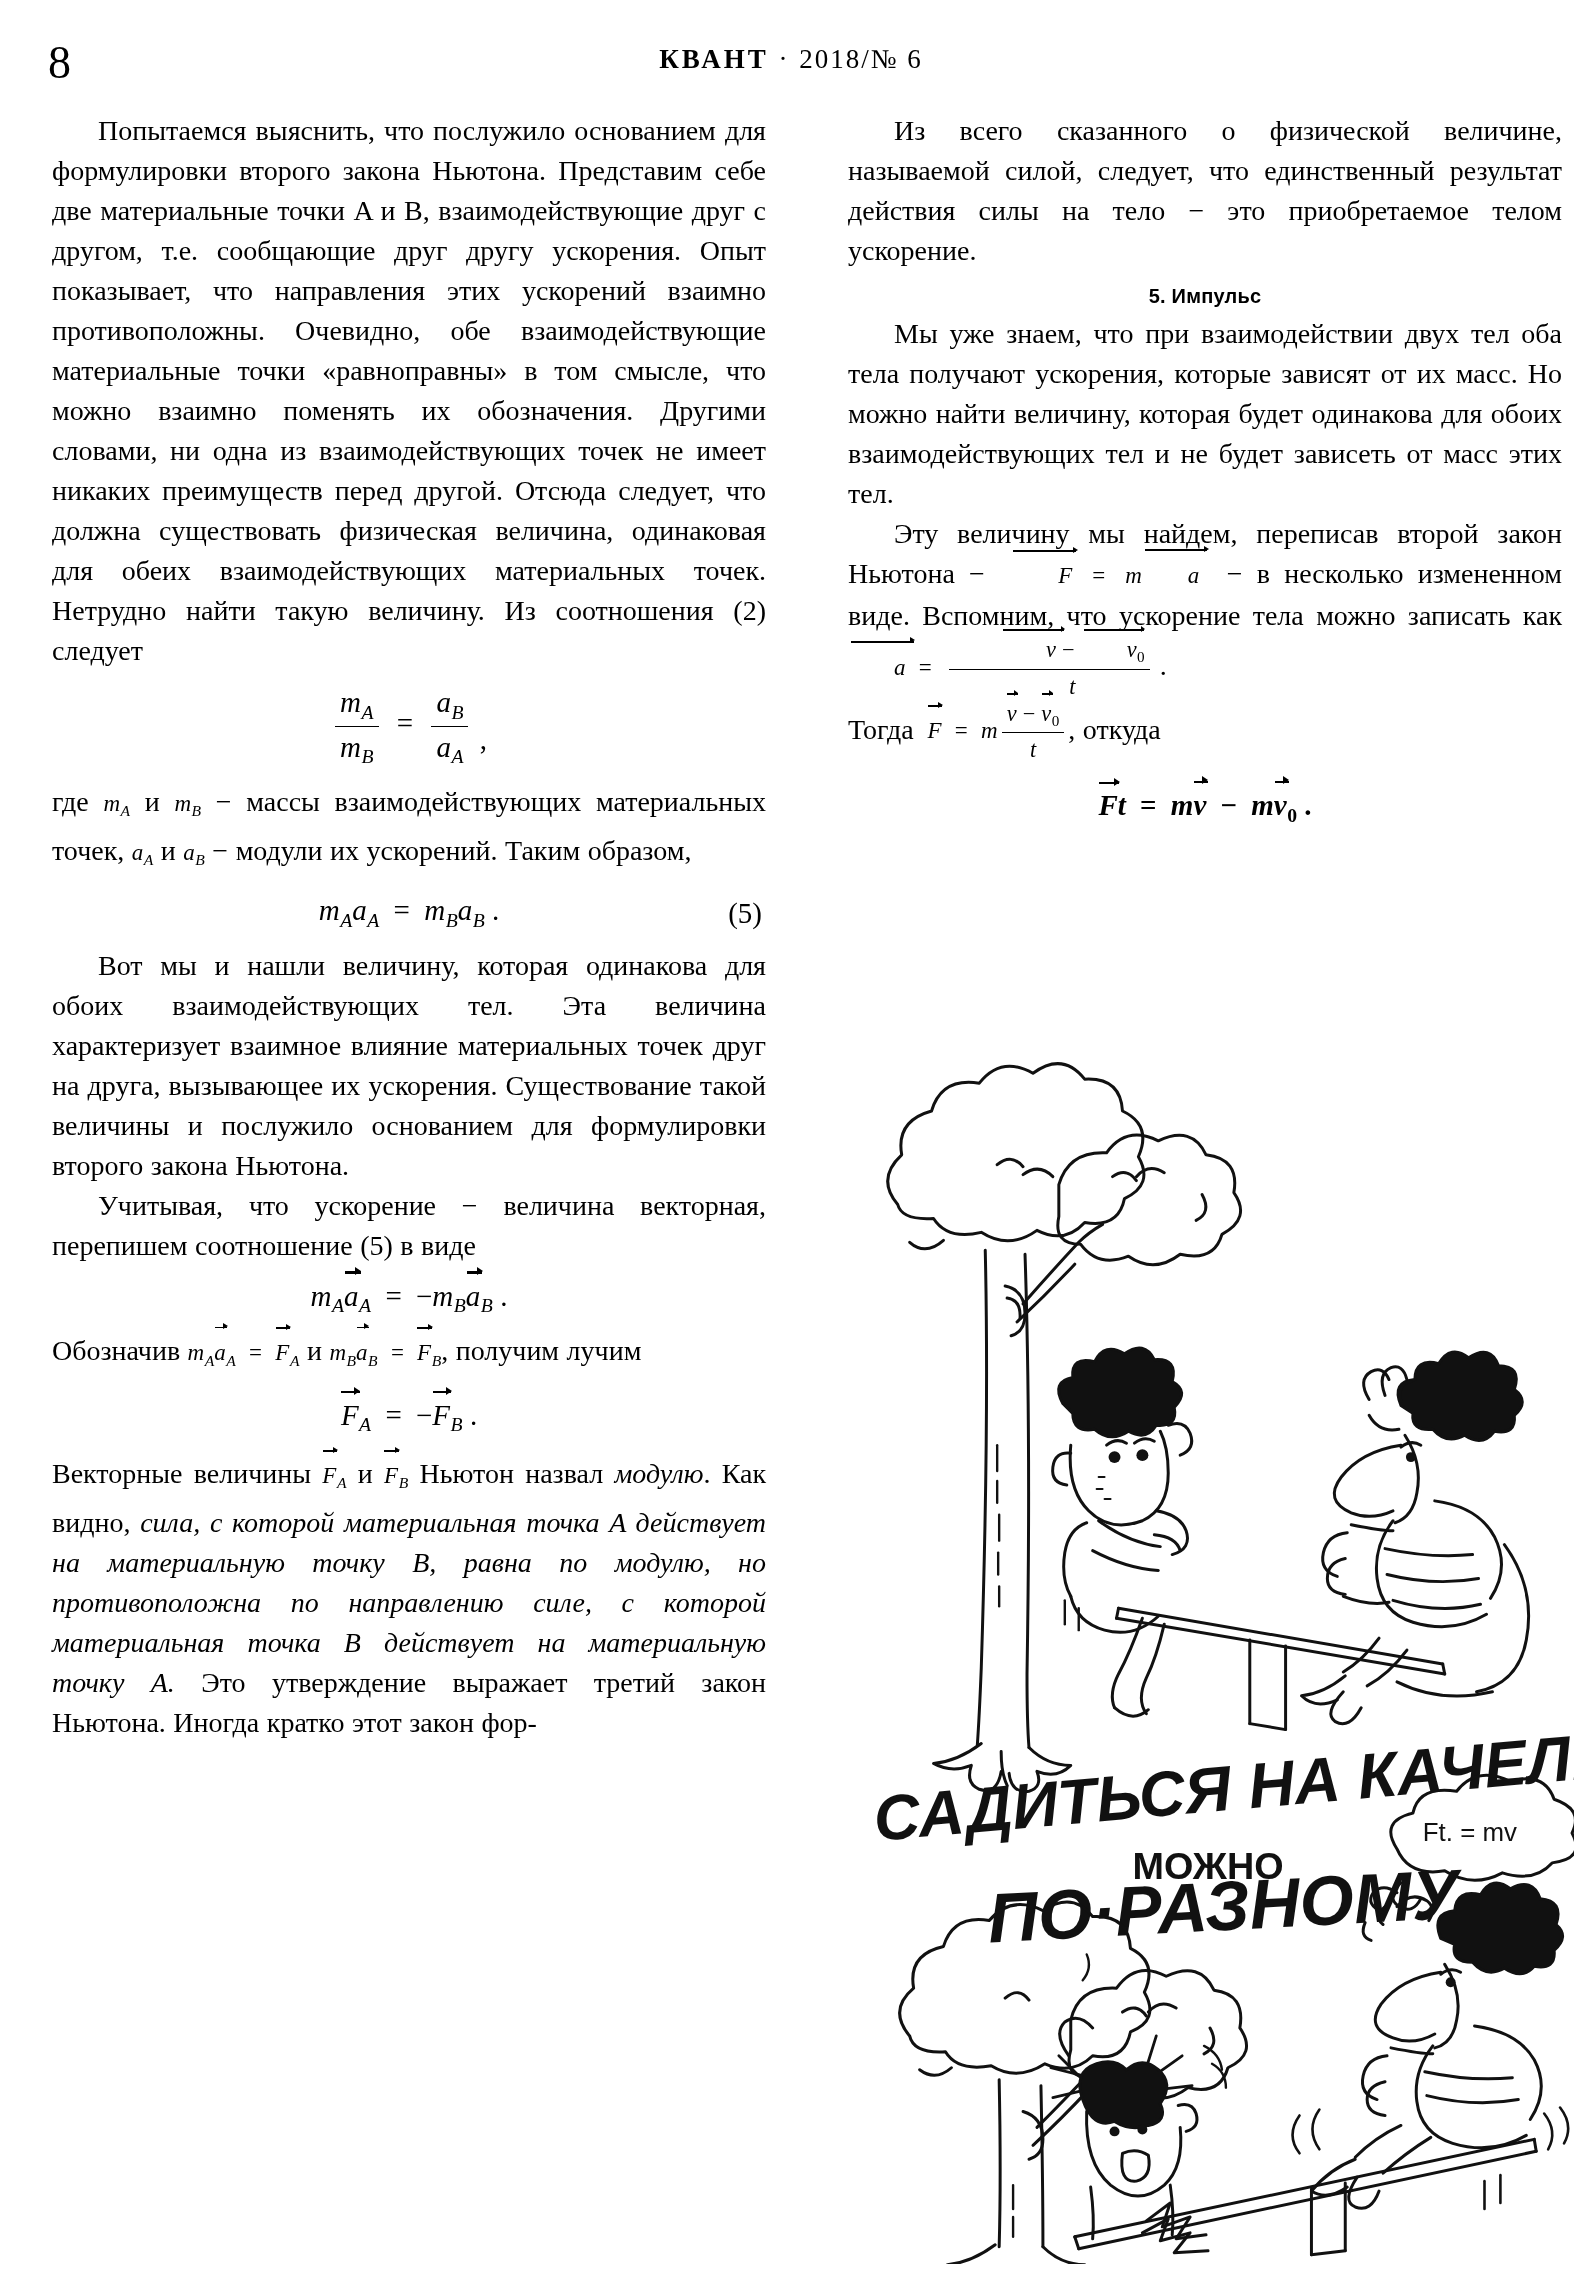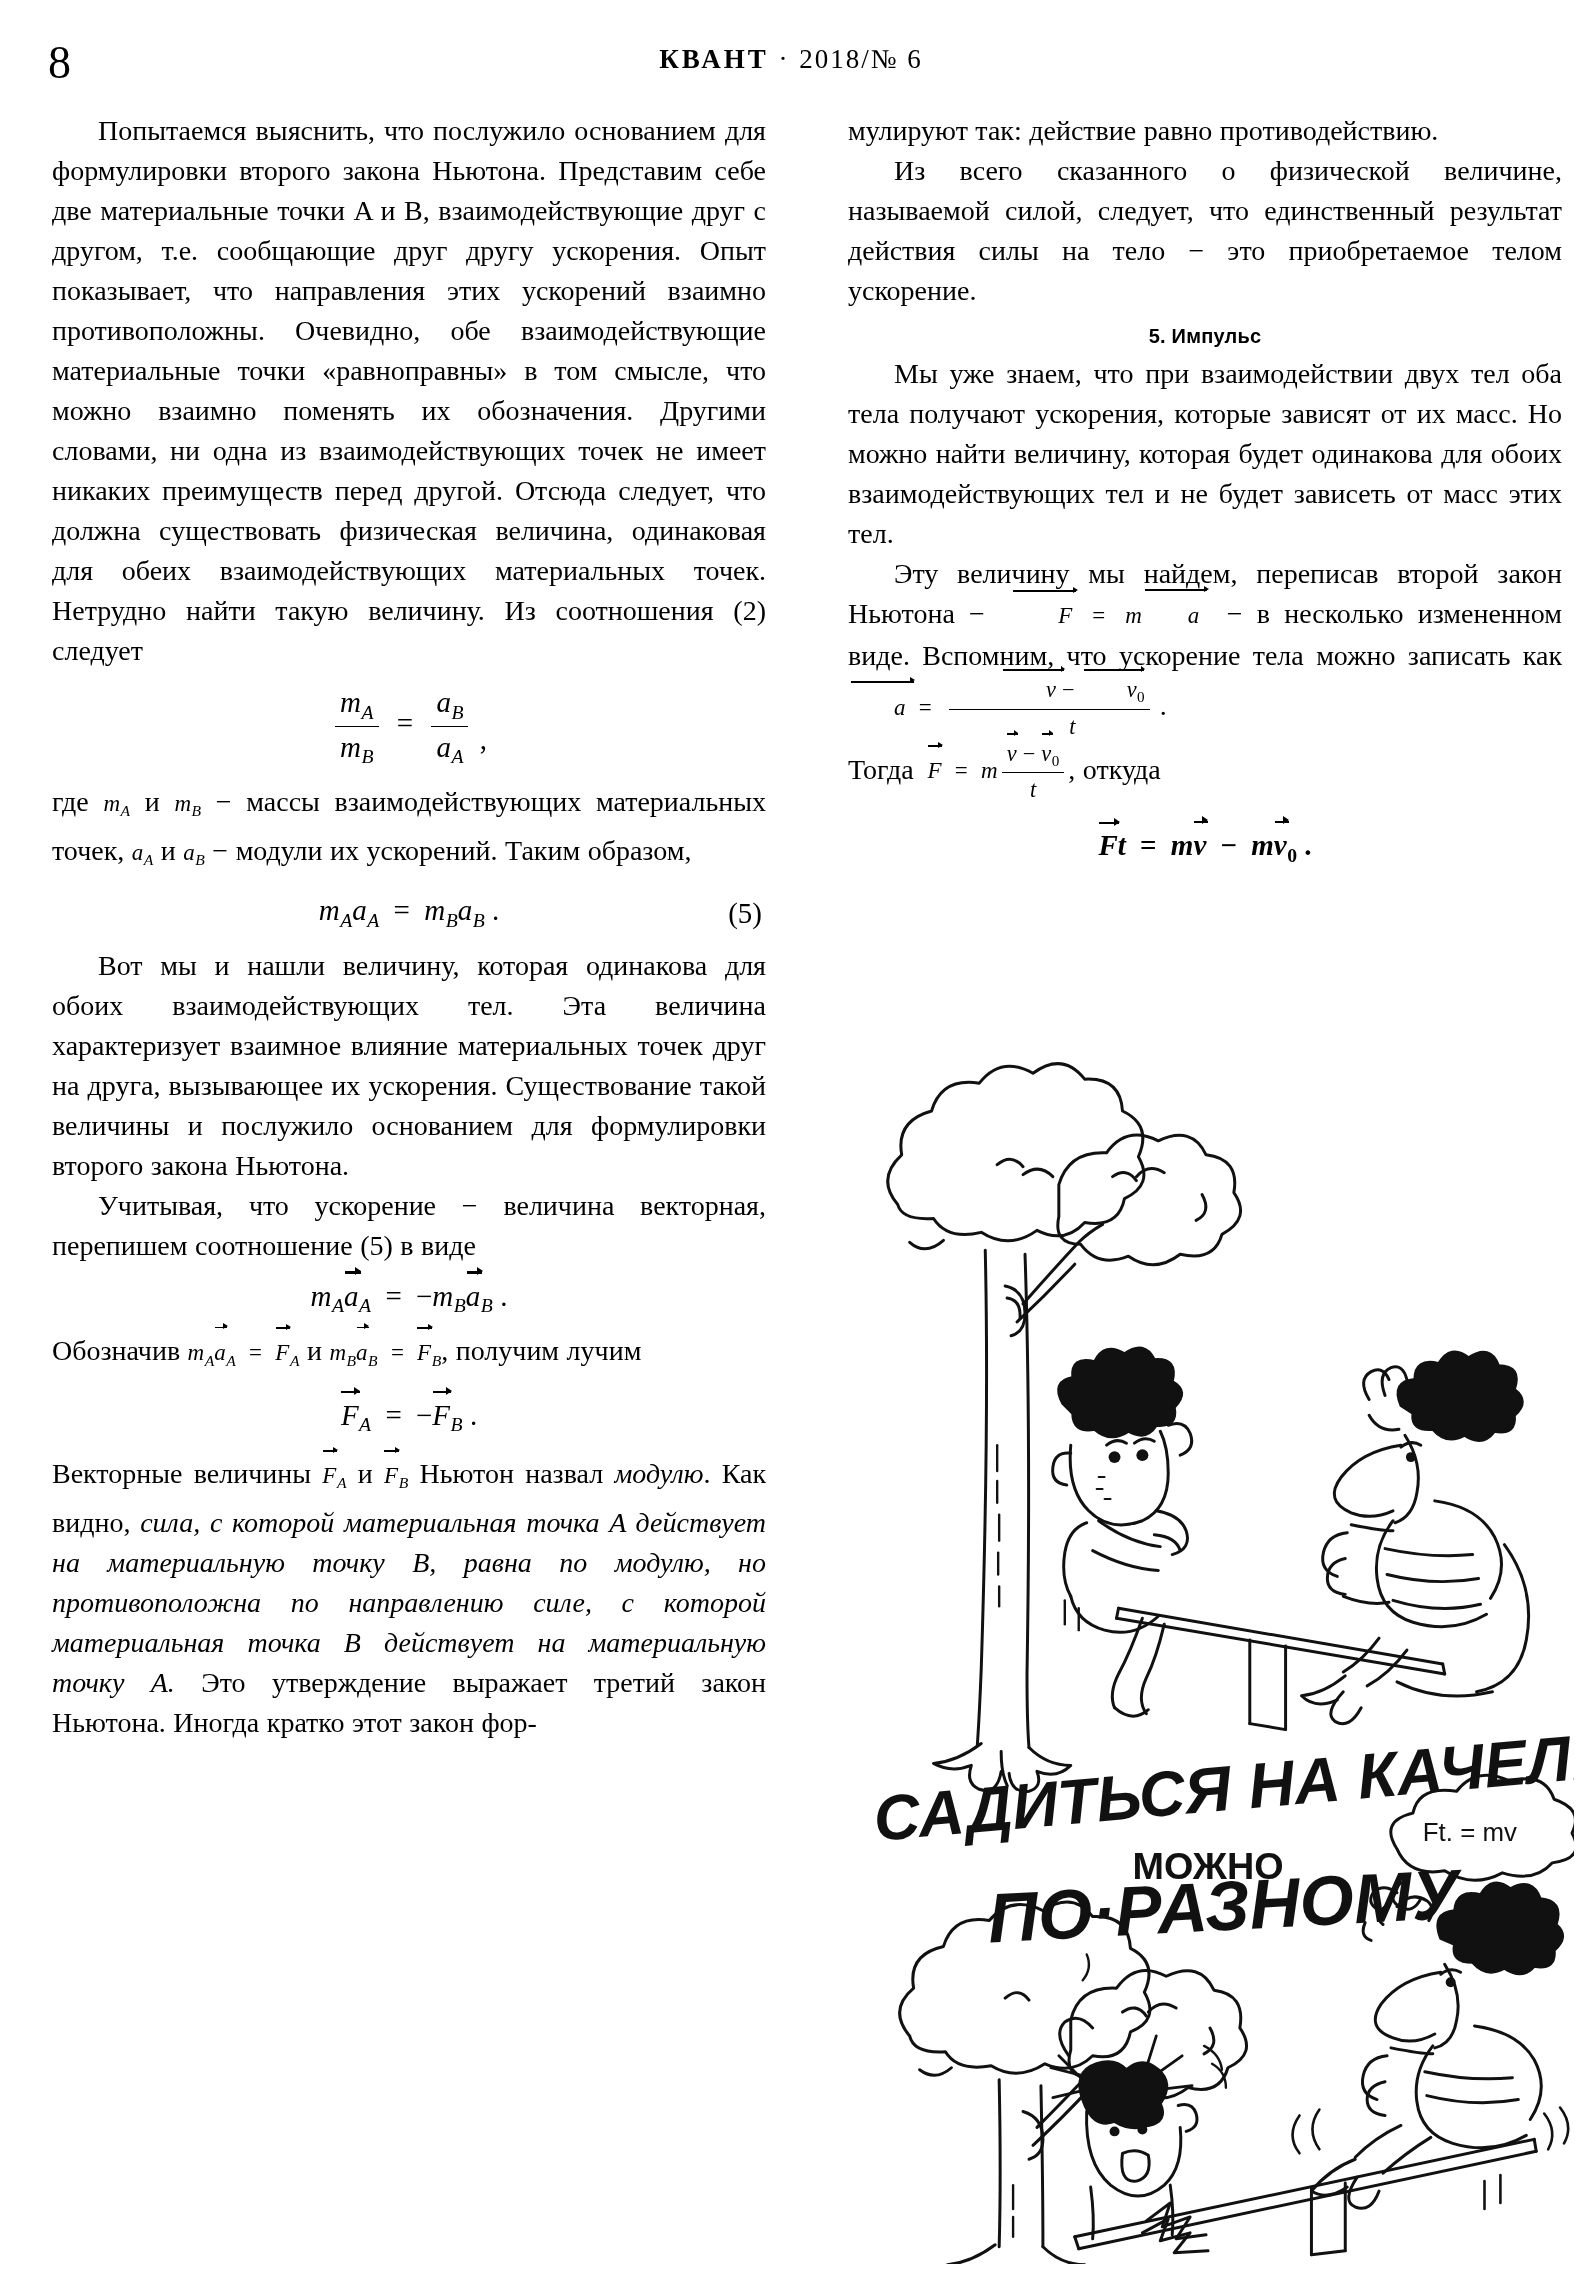--- a/index.html
+++ b/index.html
@@ -201,21 +201,20 @@
       <p class="noind"><span>Векторные величины</span>
         <span class="math"><span class="vec vecF">F</span><sub class="v">A</sub></span>
         <span>и</span>
         <span class="math"><span class="vec vecF">F</span><sub class="v">B</sub></span>
         <span>Ньютон назвал</span> <i>модулю</i><span>. Как видно,</span> <i>сила, с которой материальная точка A действует на материальную точку B, равна по модулю, но противоположна по направлению силе, с которой материальная точка B действует на материальную точку A.</i><span> Это утверждение выражает третий закон Ньютона. Иногда кратко этот закон фор-</span></p>
 
     </div>
 
     <div class="col col-right">
 
-      <p class="noind">мулируют так: действие равно противодействию.</p>
 
       <p>Из всего сказанного о физической величине, называемой силой, следует, что единственный результат действия силы на тело − это приобретаемое телом ускорение.</p>
 
       <h2 class="sec">5. Импульс</h2>
 
       <p>Мы уже знаем, что при взаимодействии двух тел оба тела получают ускорения, которые зависят от их масс. Но можно найти величину, которая будет одинакова для обоих взаимодействующих тел и не будет зависеть от масс этих тел.</p>
 
       <p><span>Эту величину мы найдем, переписав второй закон Ньютона −</span>
         <span class="math">&nbsp;<span class="vec vecF">F</span> <span class="op">=</span> m<span class="vec">a</span>&nbsp;</span>
         <span>− в несколько измененном виде. Вспомним, что ускорение тела можно записать как</span>

